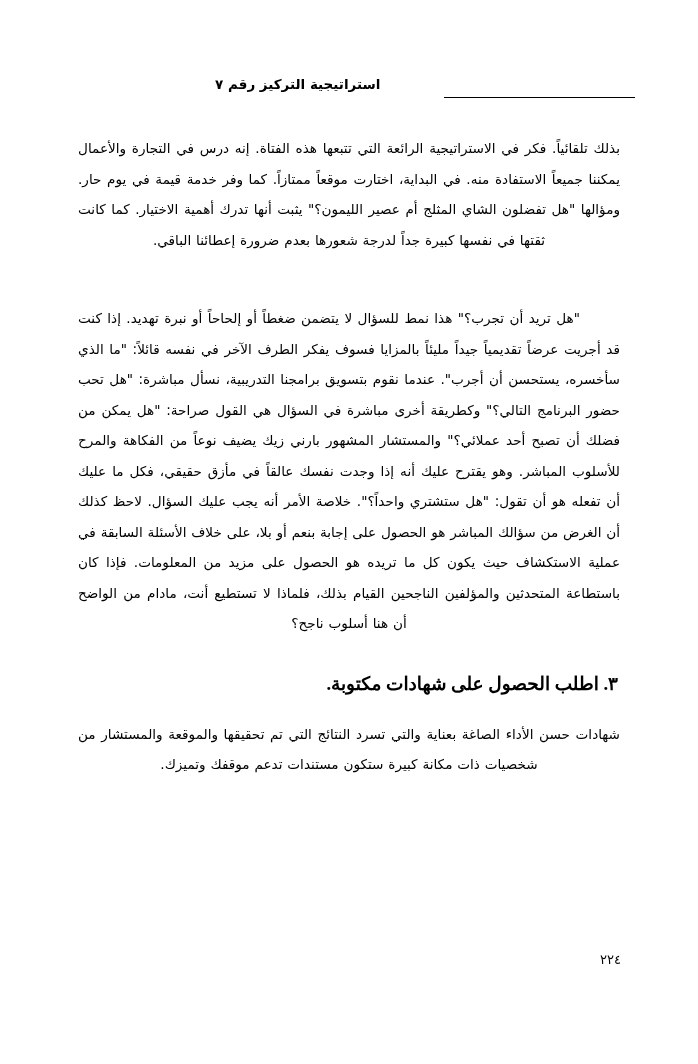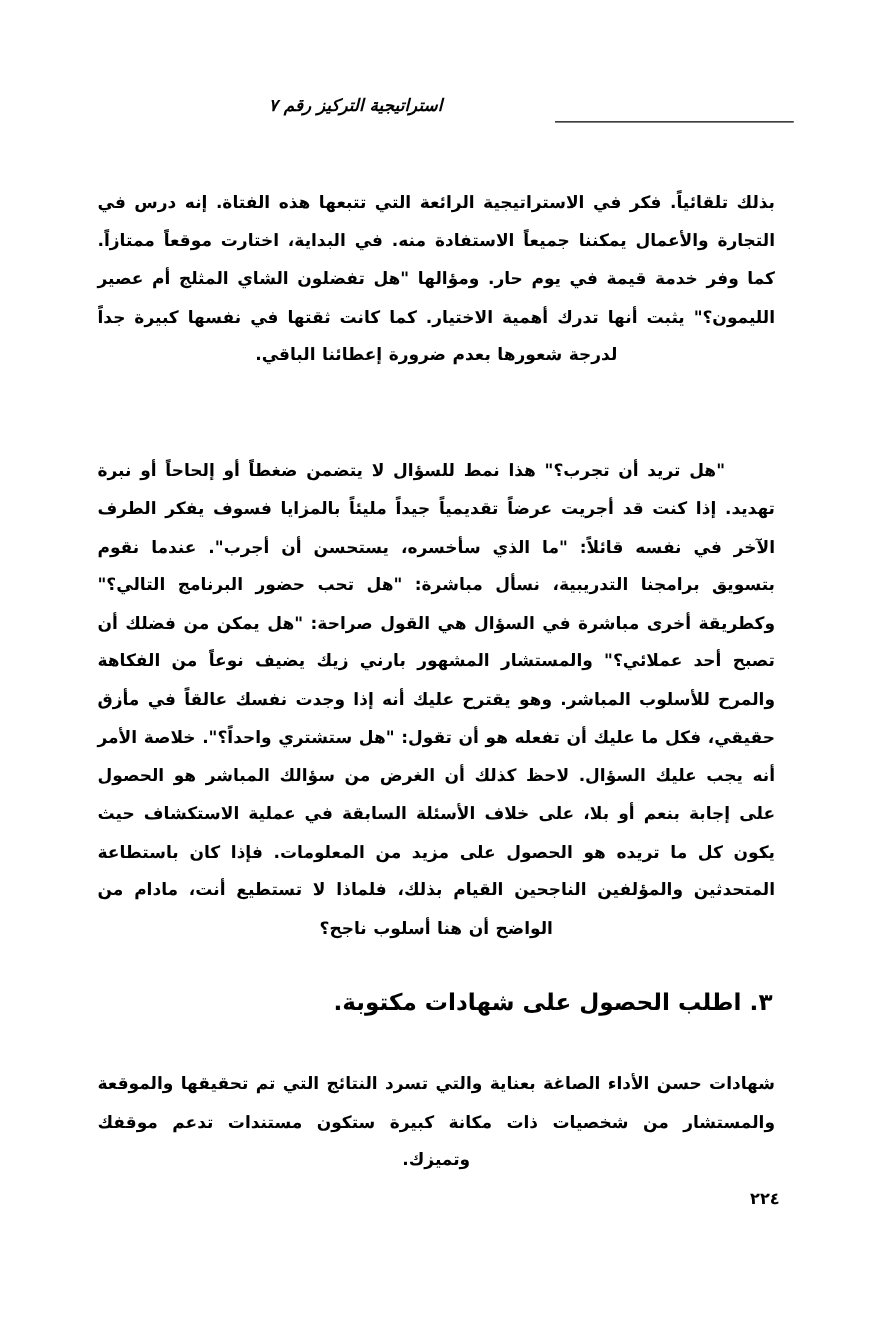--- a/index.html
+++ b/index.html
@@ -26,21 +26,20 @@
     text-align: left;
     direction: rtl;
   }
   .runhead-text {
     display: inline-block;
     font-size: 13.5px;
     font-weight: bold;
     letter-spacing: 0px;
     line-height: 18px;
     white-space: nowrap;
-    font-style: italic;
   }
   .runhead-rule {
     position: absolute;
     top: 97px;
     right: 63px;
     width: 191px;
     height: 1px;
     background: #000000;
   }
 
@@ -49,53 +48,53 @@
     position: absolute;
     top: 129px;
     right: 78px;
     left: 78px;
     direction: rtl;
     text-align: justify;
     text-align-last: center;
   }
 
   p.para {
-    margin: 18px 0 0 0;
+    margin: 4px 0 0 0;
     font-size: 13.6px;
     line-height: 30.5px;
     text-align: justify;
     text-align-last: center;
     word-spacing: 0.5px;
-    font-weight: bold;
   }
   p.para.indent {
     text-indent: 40px;
   }
   .gap-sm { height: 16px; }
   .gap-md { height: 22px; }
   .gap-lg { height: 30px; }
 
   h2.section-heading {
     margin: 0;
     font-size: 18.5px;
     font-weight: bold;
     line-height: 30px;
     text-align: right;
     text-align-last: right;
     direction: rtl;
     padding-right: 2px;
+    font-family: Liberation Serif, serif;
   }
 
   
   .folio {
     position: absolute;
     left: 600px;
     top: 952px;
     font-size: 13px;
-    font-weight: bold;
+    font-weight: normal;
     direction: rtl;
     letter-spacing: 0.5px;
     text-align: right;
   }
 </style>
 </head>
 <body>
 
 <div class="page">
 

